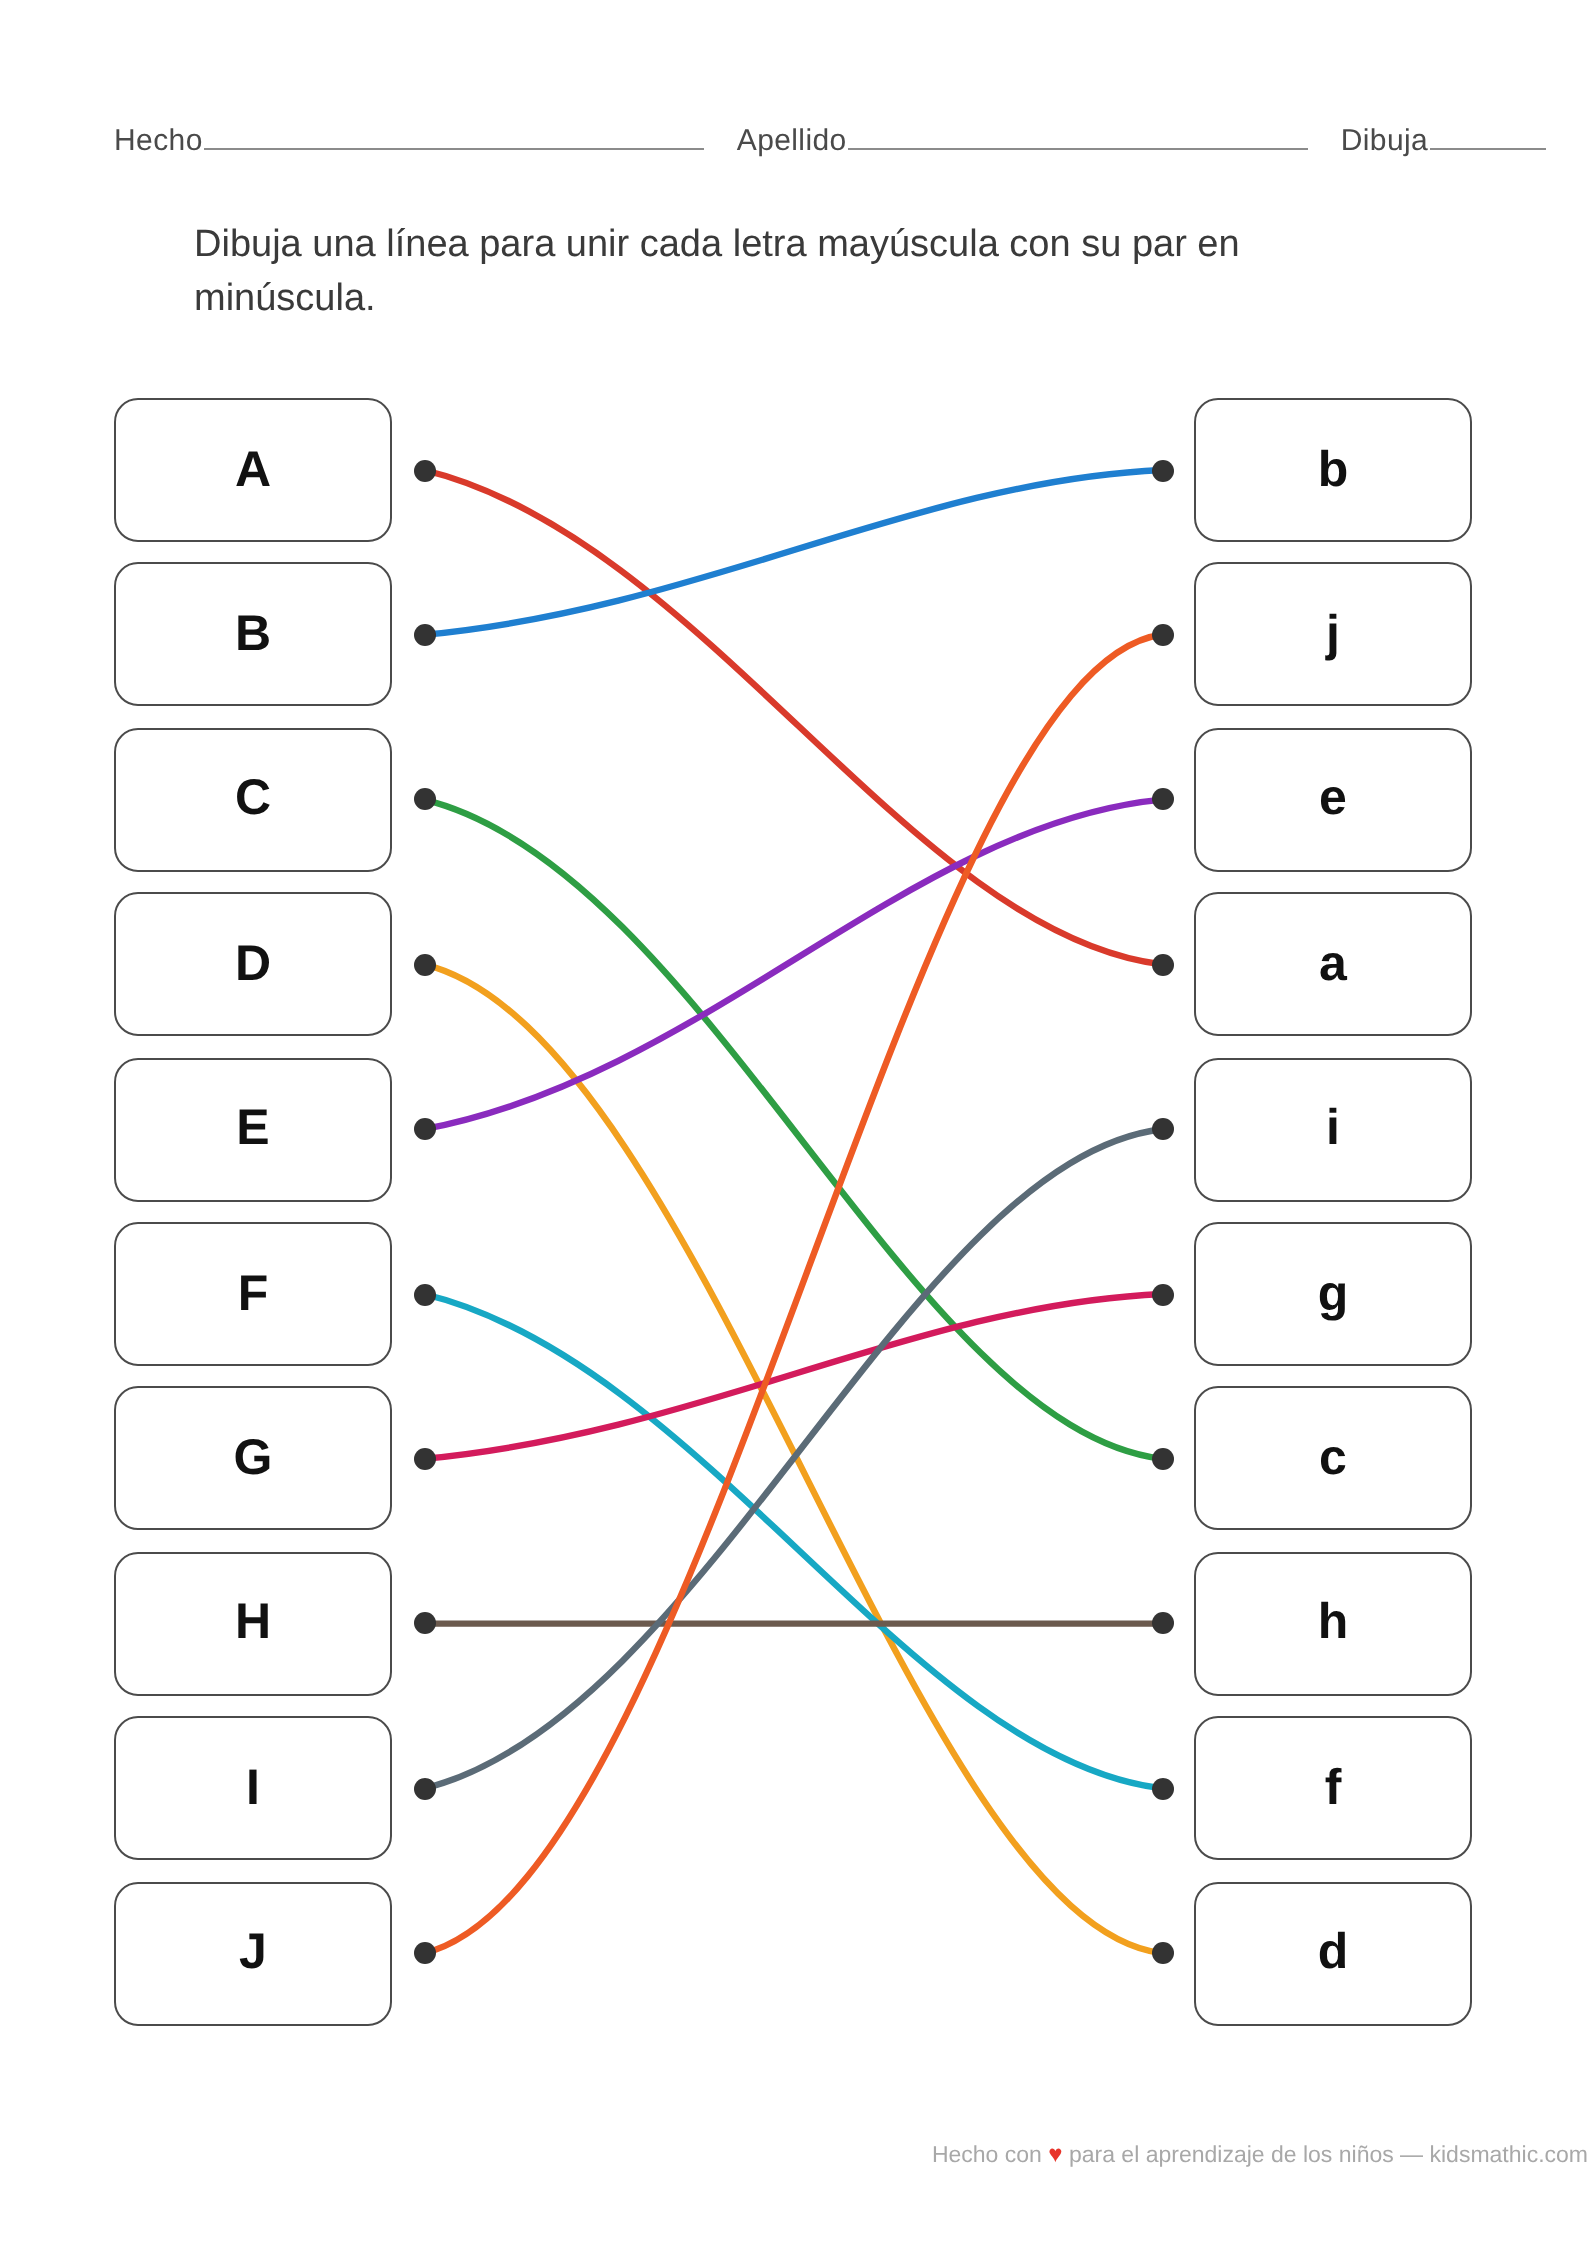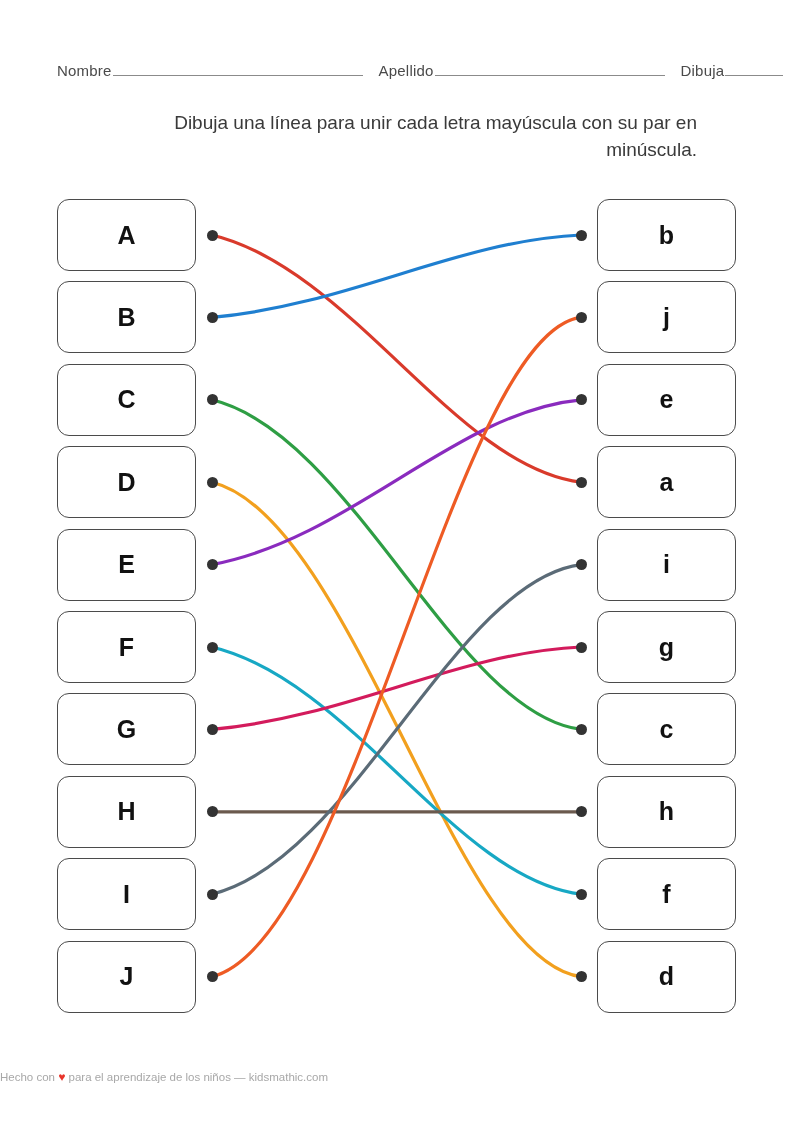--- a/index.html
+++ b/index.html
@@ -38,21 +38,21 @@
   .rule-apellido { flex: 0 0 230px; }
   .rule-clase    { flex: 0 0 58px; }
   .hdr-gap { width: 14px; flex: 0 0 14px; }
 
   
   .instructions {
     position: absolute;
     left: 97px;
     top: 110px;
     width: 600px;
-    text-align: right;
+    text-align: left;
     font-size: 19px;
     line-height: 1.42;
     color: #3a3a3a;
   }
 
   
   .board {
     position: absolute;
     left: 0;
     top: 0;
@@ -95,31 +95,31 @@
     border-radius: 50%;
     background: #333333;
   }
 
   
   .footer {
     position: absolute;
     left: 0;
     top: 1070px;
     width: 794px;
-    text-align: left;
+    text-align: right;
     font-size: 11.5px;
     color: #a8a8a8;
   }
   .heart { color: #e8342a; font-size: 12px; }
 </style>
 </head>
 <body>
 
 <div class="header-line">
-  <span class="hdr-label">Nombre</span>
+  <span class="hdr-label">Hecho</span>
   <span class="hdr-rule rule-nombre"></span>
   <span class="hdr-gap"></span>
   <span class="hdr-label">Apellido</span>
   <span class="hdr-rule rule-apellido"></span>
   <span class="hdr-gap"></span>
   <span class="hdr-label">Dibuja</span>
   <span class="hdr-rule rule-clase"></span>
   <span class="hdr-gap"></span>
 
 </div>

